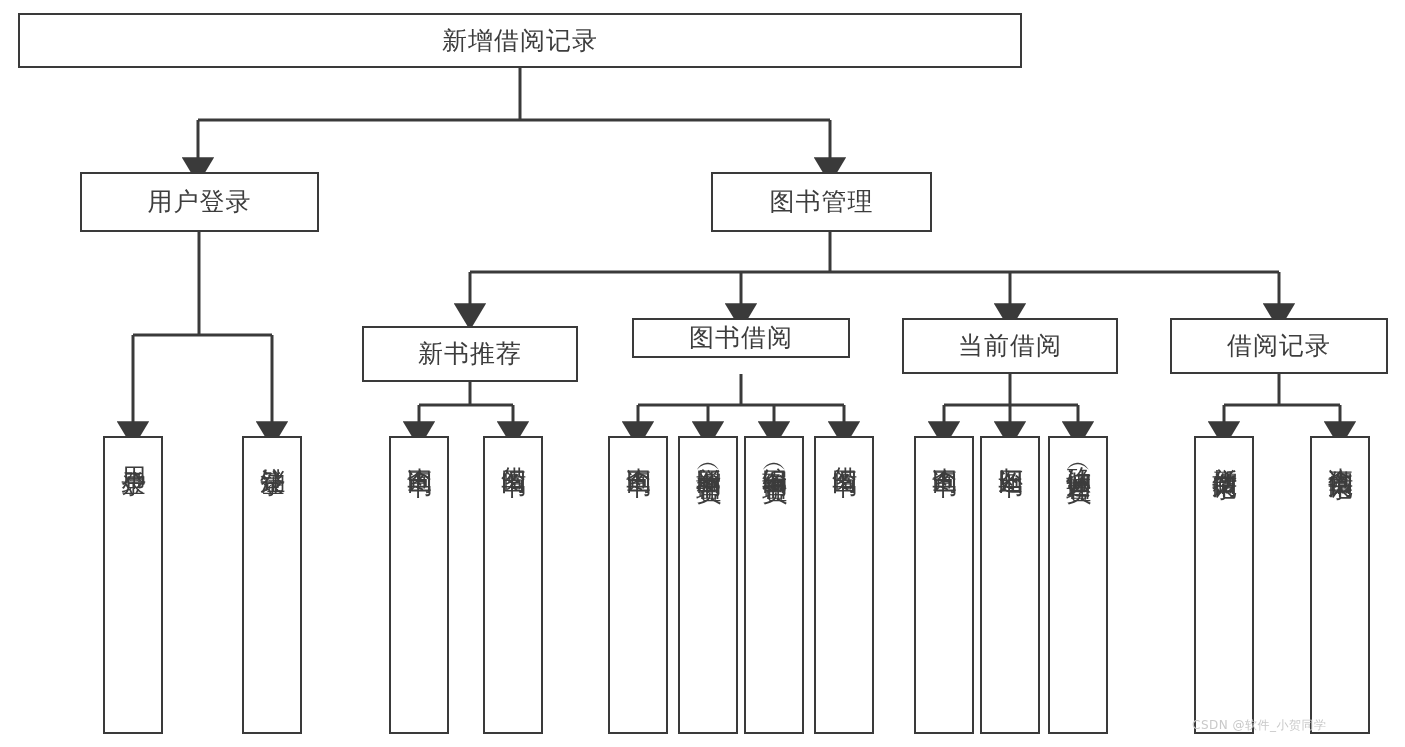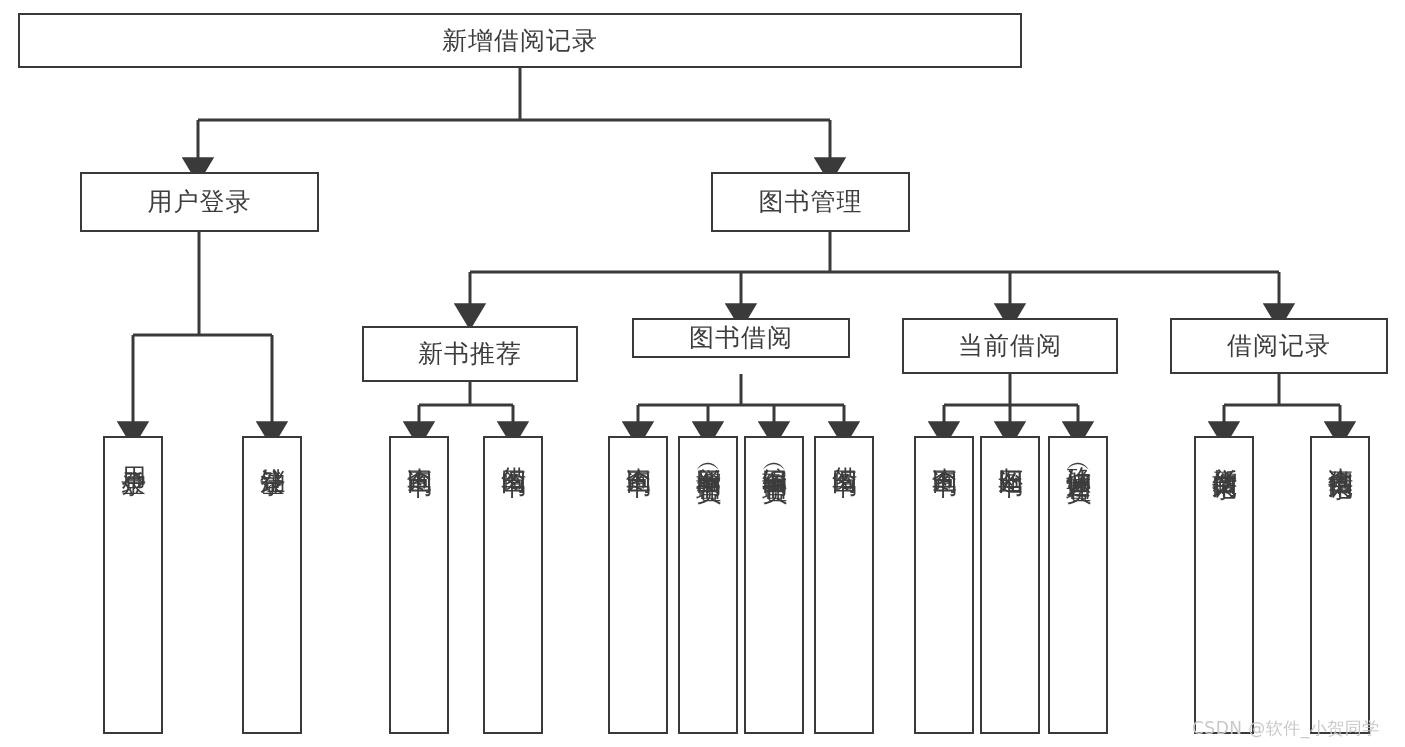--- a/index.html
+++ b/index.html
@@ -52,21 +52,21 @@
     writing-mode: vertical-rl;
     text-orientation: upright;
     font-size: 25px;
     line-height: 1.14;
     letter-spacing: 2px;
     white-space: nowrap;
     color: #3d3d3d;
   }
   .watermark {
     position: absolute;
-    font-size: 17px;
+    font-size: 12px;
     color: #c9c9c9;
     white-space: nowrap;
     z-index: 5;
     letter-spacing: 0.5px;
   }
 </style>
 </head>
 <body>
 
 <div id="diagram-canvas">
@@ -121,21 +121,21 @@
     </g>
   </svg>
 
   <div class="node node-h" style="left:18px; top:13px; width:1004px; height:55px;">
     <span>新增借阅记录</span>
   </div>
 
   <div class="node node-h" style="left:80px; top:172px; width:239px; height:60px;">
     <span>用户登录</span>
   </div>
-  <div class="node node-h" style="left:711px; top:172px; width:199px; height:60px;">
+  <div class="node node-h" style="left:711px; top:172px; width:221px; height:60px;">
     <span>图书管理</span>
   </div>
 
   <div class="node node-h" style="left:362px; top:318px; width:216px; height:56px;margin-top:8px;">
     <span>新书推荐</span>
   </div>
   <div class="node node-h" style="left:632px; top:318px; width:218px; height:40px;">
     <span>图书借阅</span>
   </div>
   <div class="node node-h" style="left:902px; top:318px; width:216px; height:56px;justify-content:center;">

